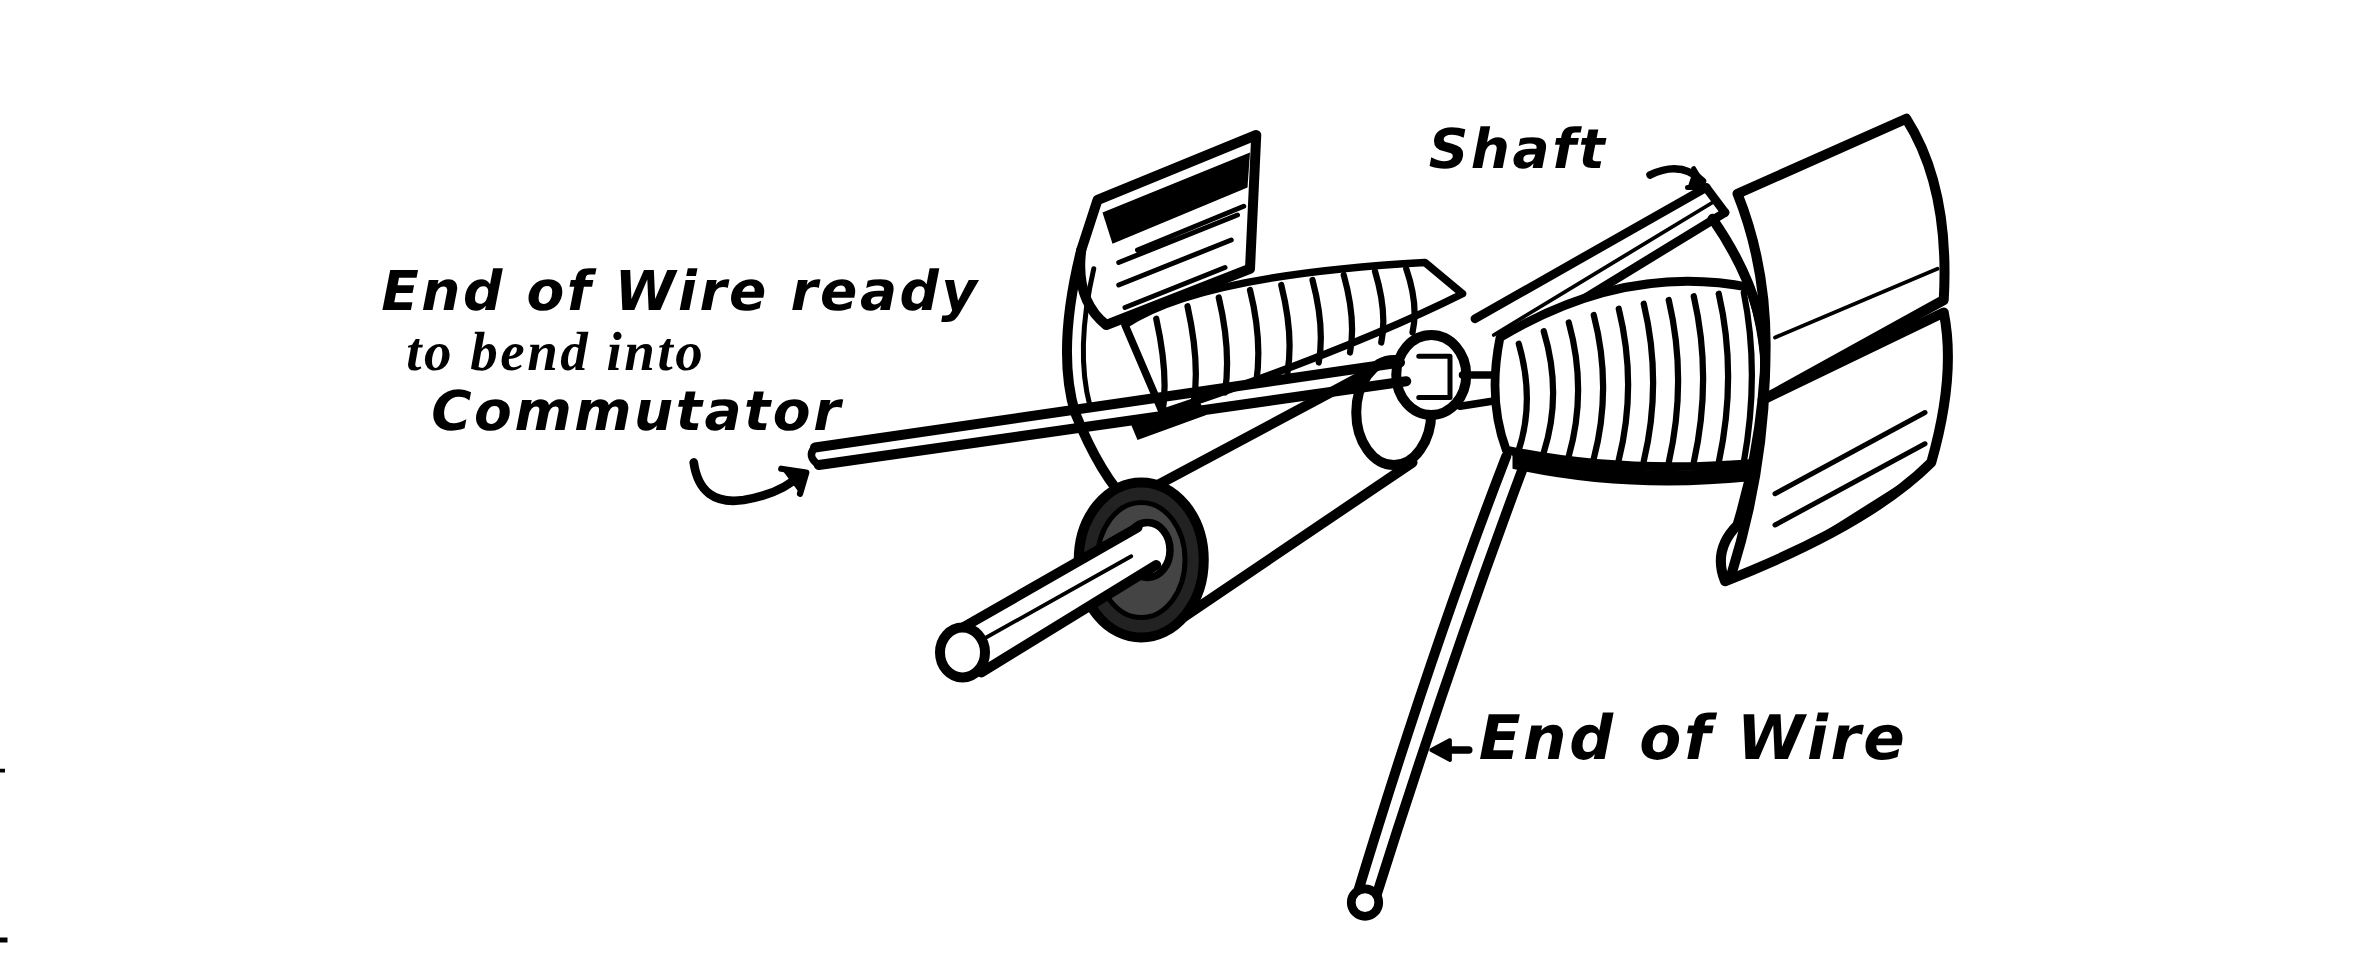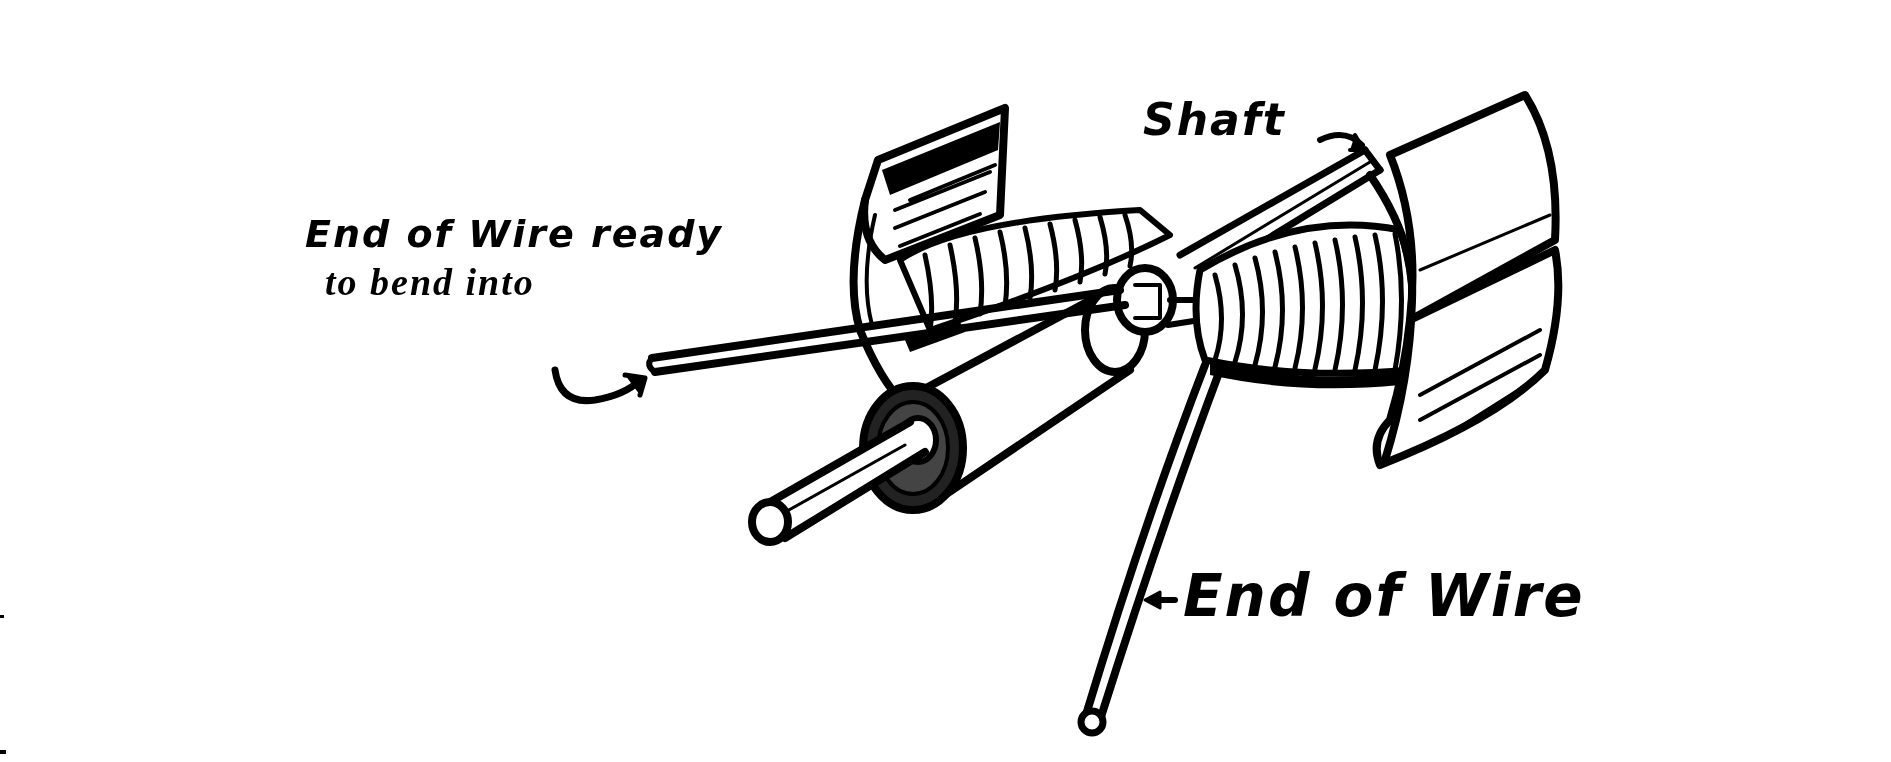--- a/index.html
+++ b/index.html
@@ -8,26 +8,26 @@
     svg { position: absolute; left: 0; top: 0; }
     .label {
       position: absolute;
       font-family: "DejaVu Sans", sans-serif;
       font-weight: bold;
       font-style: italic;
       color: #000000;
       white-space: nowrap;
       letter-spacing: 2px;
     }
-    .label-commutator { left: 305px; top: 210px; font-size: 38px; line-height: 48px; }
+    .label-commutator { left: 305px; top: 210px; font-size: 44px; line-height: 48px; }
     .label-commutator span { display: block; }
     .label-commutator .l2 { padding-left: 20px; font-family: Liberation Serif, serif; }
     .label-commutator .l3 { padding-left: 40px; }
     .label-shaft { left: 1143px; top: 94px; font-size: 44px; font-style: italic; }
-    .label-endwire { left: 1183px; top: 562px; font-size: 58px; }
+    .label-endwire { left: 1183px; top: 562px; font-size: 49px; }
   </style>
 </head>
 <body>
 
 <div class="canvas">
   <svg width="1891" height="762" viewBox="0 0 1891 762">
     <g fill="none" stroke="#000" stroke-linecap="round" stroke-linejoin="round">
 
       <g>
         <path d="M878,160 L1005,108 L1000,215 L885,260 Q860,240 865,200 Z" fill="#fff" stroke-width="8"></path>
@@ -113,18 +113,19 @@
 
     <g fill="#000">
       <rect x="0" y="615" width="4" height="3"></rect>
       <rect x="0" y="750" width="6" height="4"></rect>
     </g>
   </svg>
 
   <div class="label label-commutator">
     <span class="l1">End of Wire ready</span>
     <span class="l2">to bend into</span>
+    <span class="l3">Commutator</span>
   </div>
 
   <div class="label label-shaft">Shaft</div>
 
   <div class="label label-endwire">End of Wire</div>
 </div>
 
 </body></html>

